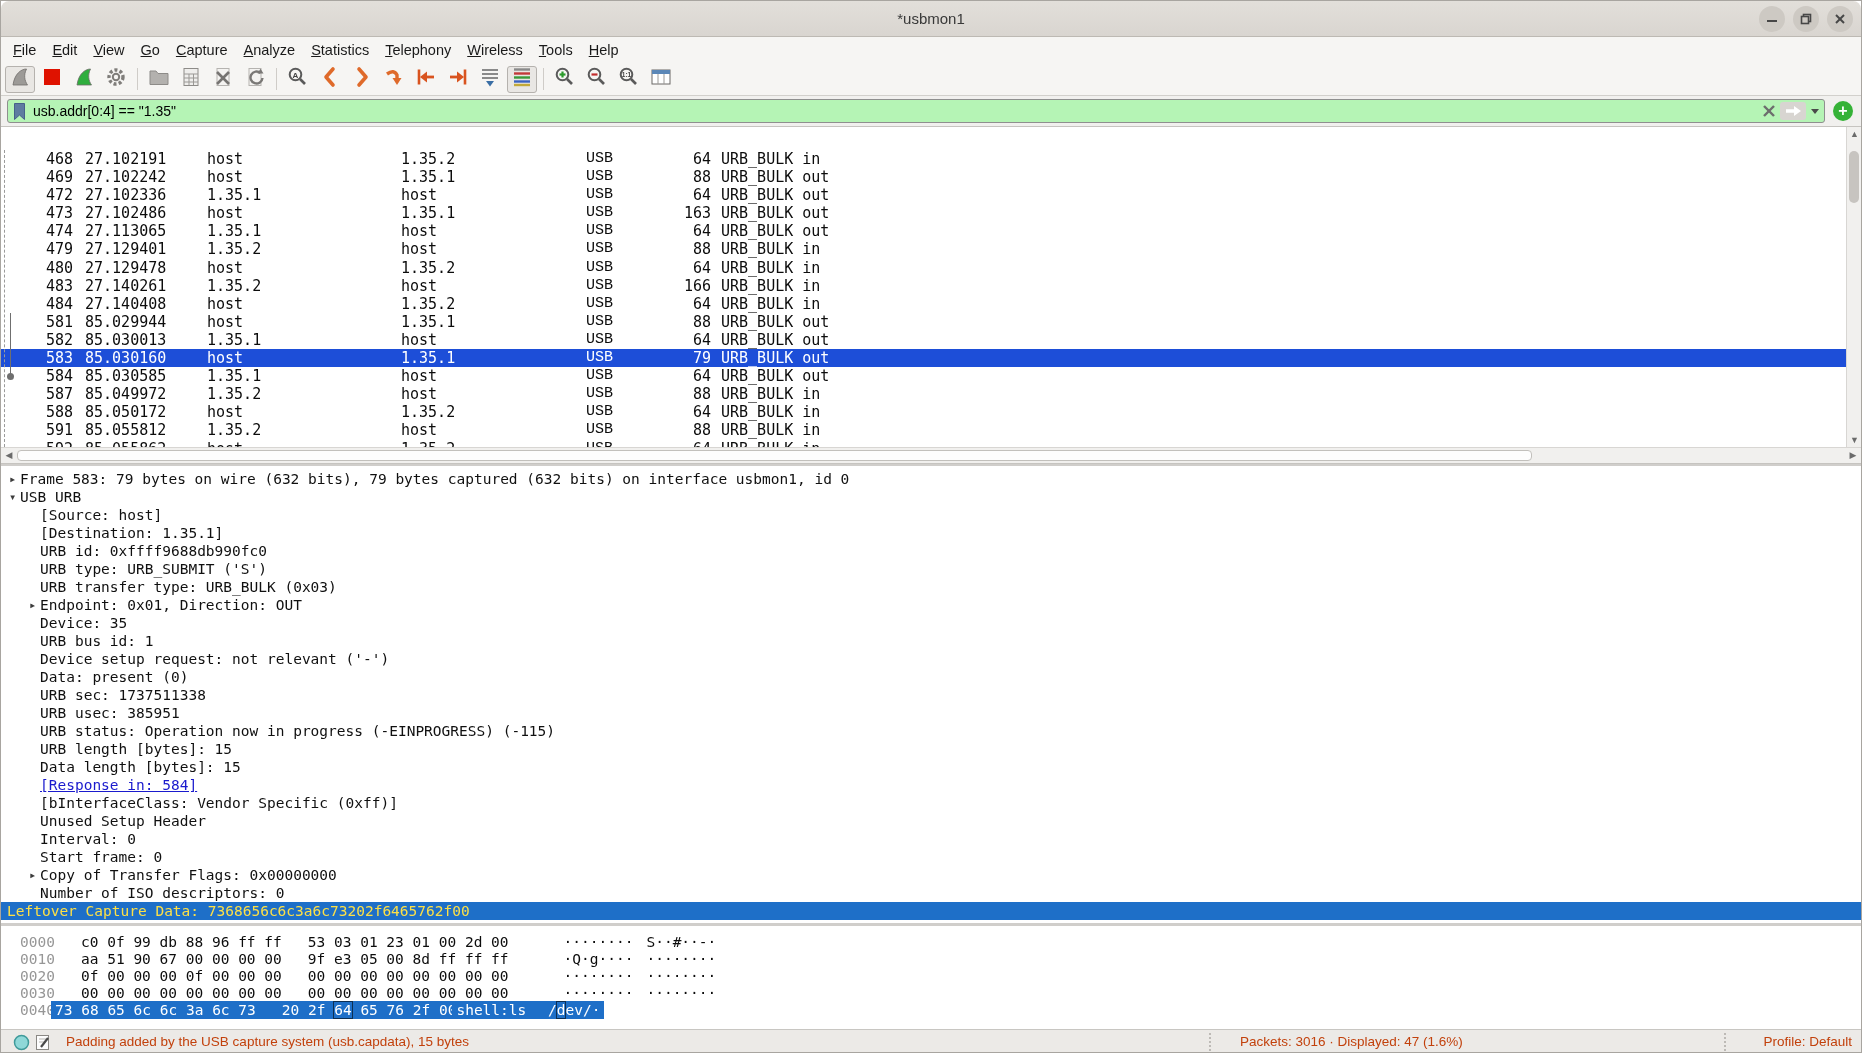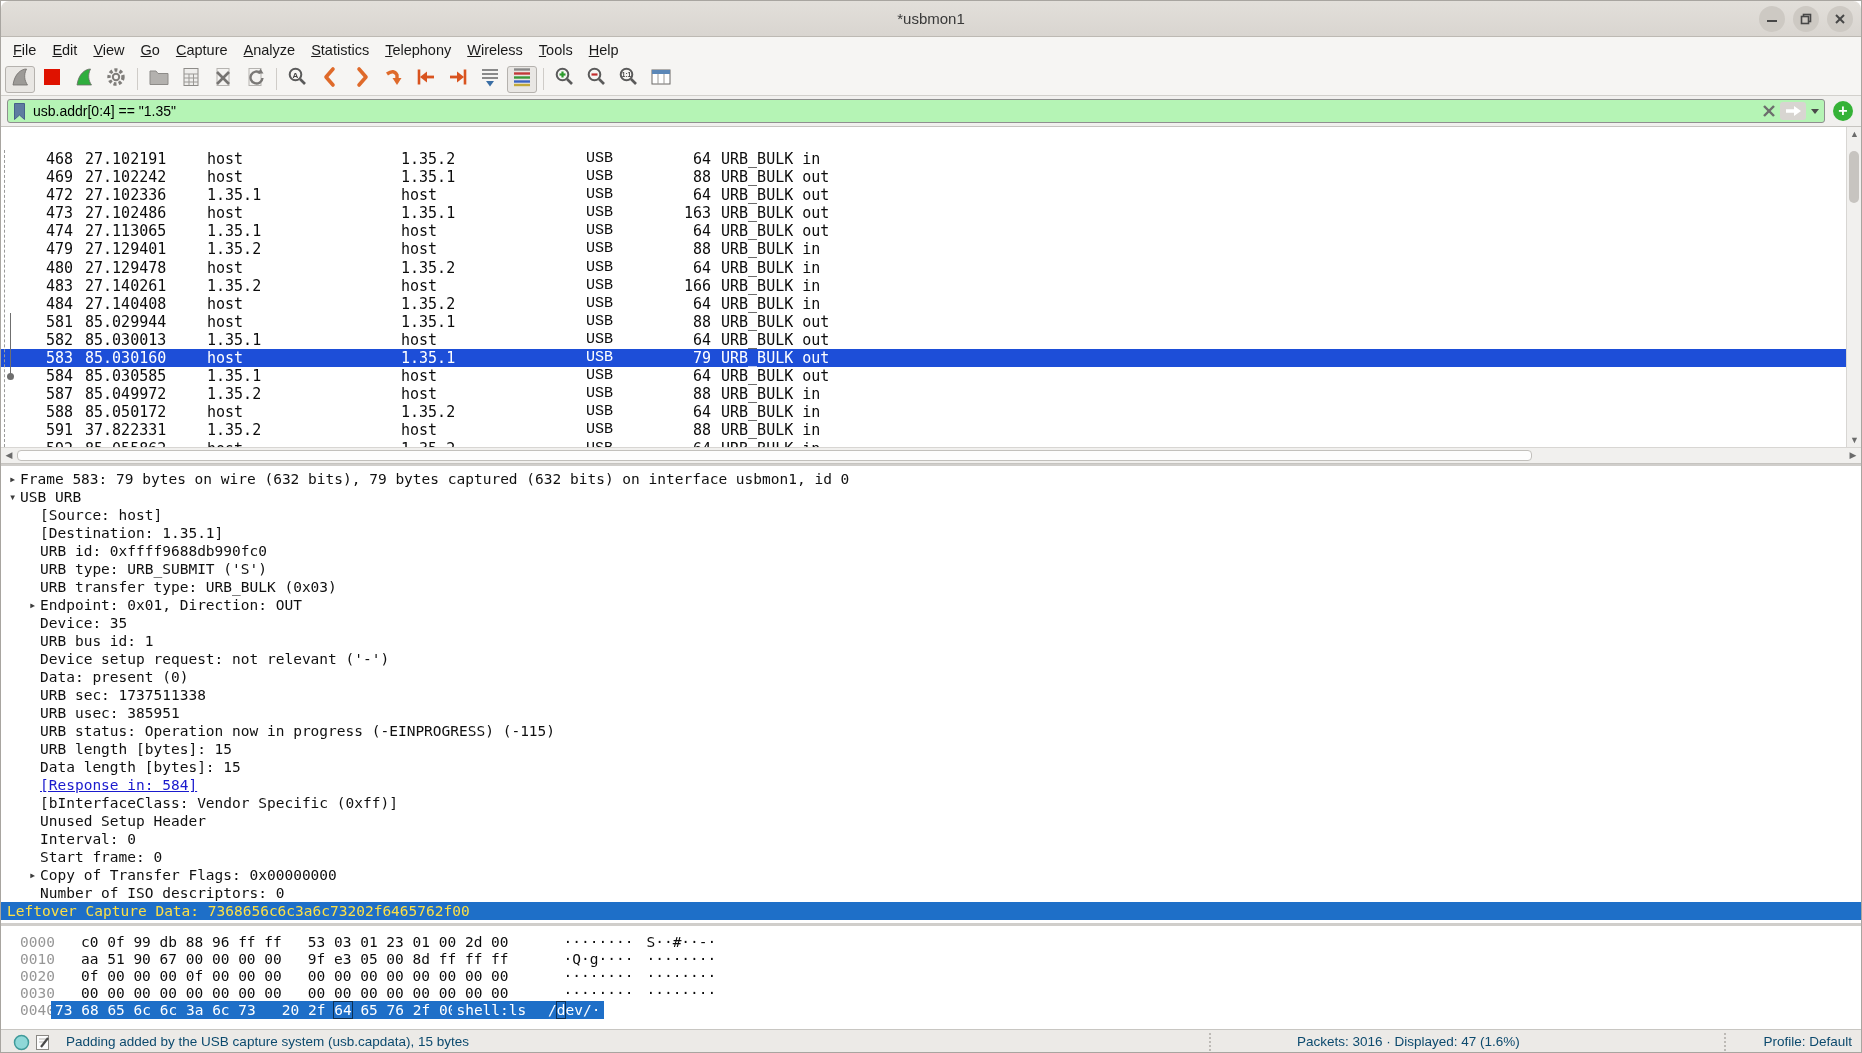--- a/index.html
+++ b/index.html
@@ -73,23 +73,23 @@
   .hrow{height:17px;line-height:17px;white-space:pre;color:#0c0c0c;}
   .hoff{color:#969696;display:inline-block;width:35px;}
   .hg1{margin-left:26px;}
   .hgap{display:inline-block;width:26px;}
   .hascii{margin-left:55px;}
   .agap{display:inline-block;width:13px;}
   .hl{background:#1e6fc8;color:#fff;padding:1px 4px;margin:0 -4px;}
   .bx{outline:1px solid #0d2f52;}
   
   .statusbar{position:absolute;left:0;top:1028px;width:100%;height:25px;background:#eceae7;border-top:1px solid #c8c6c2;
-             font-size:13.5px;color:#0c4a6e;}
+             font-size:13.5px;color:#c2410c;}
   .st-msg{position:absolute;left:65px;top:4px;}
-  .st-packets{position:absolute;left:1296px;top:4px;text-align:center;}
+  .st-packets{position:absolute;left:1239px;top:4px;text-align:center;}
   .st-profile{position:absolute;right:9px;top:4px;}
   .st-sep{position:absolute;top:3px;height:18px;border-left:2px dotted #bdbab6;}
   .sticon{position:absolute;top:4px;}
 </style>
 </head>
 <body>
 
 <div class="app">
 
   <div class="titlebar">
@@ -316,21 +316,21 @@
       <div class="prow"><span class="c-no">479</span><span class="c-time">27.129401</span><span class="c-src">1.35.2</span><span class="c-dst">host</span><span class="c-proto">USB</span><span class="c-len">88</span><span class="c-info">URB_BULK in</span></div>
       <div class="prow"><span class="c-no">480</span><span class="c-time">27.129478</span><span class="c-src">host</span><span class="c-dst">1.35.2</span><span class="c-proto">USB</span><span class="c-len">64</span><span class="c-info">URB_BULK in</span></div>
       <div class="prow"><span class="c-no">483</span><span class="c-time">27.140261</span><span class="c-src">1.35.2</span><span class="c-dst">host</span><span class="c-proto">USB</span><span class="c-len">166</span><span class="c-info">URB_BULK in</span></div>
       <div class="prow"><span class="c-no">484</span><span class="c-time">27.140408</span><span class="c-src">host</span><span class="c-dst">1.35.2</span><span class="c-proto">USB</span><span class="c-len">64</span><span class="c-info">URB_BULK in</span></div>
       <div class="prow"><span class="c-no">581</span><span class="c-time">85.029944</span><span class="c-src">host</span><span class="c-dst">1.35.1</span><span class="c-proto">USB</span><span class="c-len">88</span><span class="c-info">URB_BULK out</span></div>
       <div class="prow"><span class="c-no">582</span><span class="c-time">85.030013</span><span class="c-src">1.35.1</span><span class="c-dst">host</span><span class="c-proto">USB</span><span class="c-len">64</span><span class="c-info">URB_BULK out</span></div>
       <div class="prow sel"><span class="c-no">583</span><span class="c-time">85.030160</span><span class="c-src">host</span><span class="c-dst">1.35.1</span><span class="c-proto">USB</span><span class="c-len">79</span><span class="c-info">URB_BULK out</span></div>
       <div class="prow"><span class="c-no">584</span><span class="c-time">85.030585</span><span class="c-src">1.35.1</span><span class="c-dst">host</span><span class="c-proto">USB</span><span class="c-len">64</span><span class="c-info">URB_BULK out</span></div>
       <div class="prow"><span class="c-no">587</span><span class="c-time">85.049972</span><span class="c-src">1.35.2</span><span class="c-dst">host</span><span class="c-proto">USB</span><span class="c-len">88</span><span class="c-info">URB_BULK in</span></div>
       <div class="prow"><span class="c-no">588</span><span class="c-time">85.050172</span><span class="c-src">host</span><span class="c-dst">1.35.2</span><span class="c-proto">USB</span><span class="c-len">64</span><span class="c-info">URB_BULK in</span></div>
-      <div class="prow"><span class="c-no">591</span><span class="c-time">37.822331</span><span class="c-src">1.35.2</span><span class="c-dst">host</span><span class="c-proto">USB</span><span class="c-len">88</span><span class="c-info">URB_BULK in</span></div>
+      <div class="prow"><span class="c-no">591</span><span class="c-time">85.055812</span><span class="c-src">1.35.2</span><span class="c-dst">host</span><span class="c-proto">USB</span><span class="c-len">88</span><span class="c-info">URB_BULK in</span></div>
       <div class="prow"><span class="c-no">592</span><span class="c-time">85.055862</span><span class="c-src">host</span><span class="c-dst">1.35.2</span><span class="c-proto">USB</span><span class="c-len">64</span><span class="c-info">URB_BULK in</span></div>
     </div>
 
   <div class="vscroll">
     <div class="varrow" style="top:0">▲</div>
     <div class="vthumb"></div>
     <div class="varrow" style="bottom:0">▼</div>
   </div>
   <div class="hscroll">
     <div class="harrow" style="left:0">◀</div>

